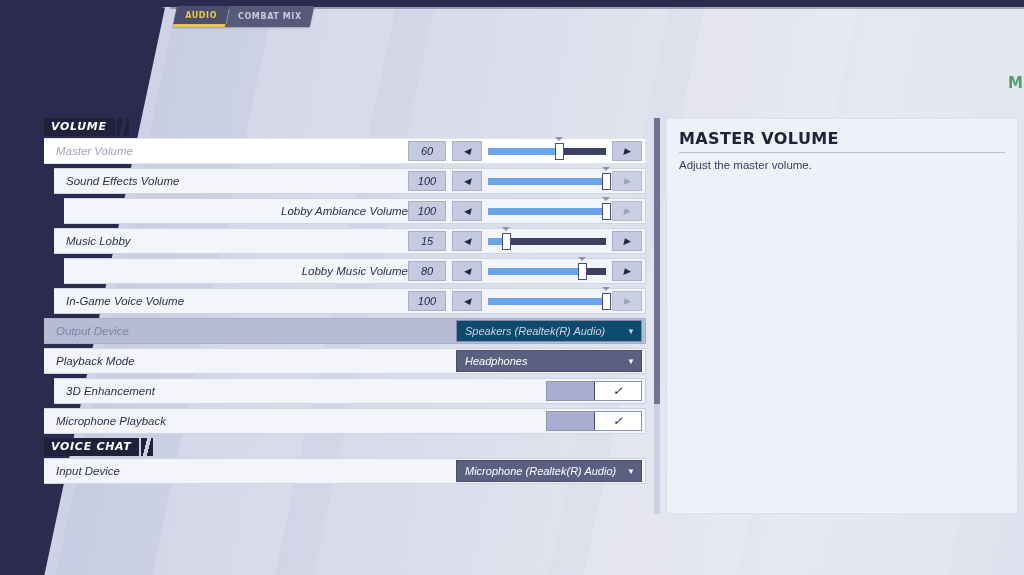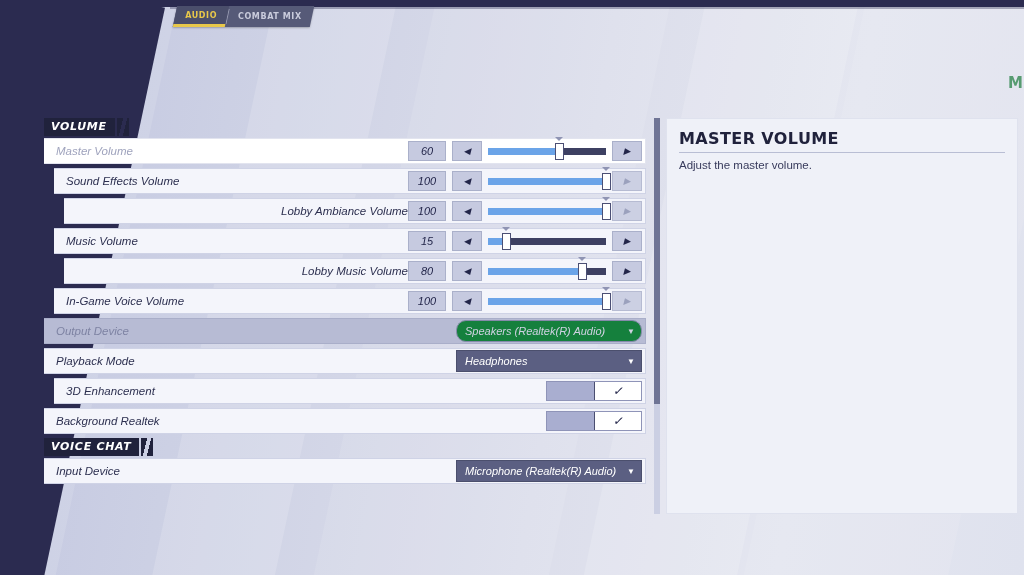--- a/index.html
+++ b/index.html
@@ -243,24 +243,23 @@
     border: 1px solid #4b4f6d;
     display: flex; align-items: center;
     padding: 0 6px 0 8px;
     color: #ffffff;
     font-size: 11px;
     margin-right: 3px;
   }
   .dropdown .dd-text { flex: 1; white-space: nowrap; overflow: hidden; }
   .dropdown .dd-arrow { font-size: 8px; }
   .dropdown.disabled {
-    background: #15803d;
+    background: #0c4a6e;
     border-color: #868bab;
     color: #cfd2e2;
-    border-radius: 10px;
   }
 
   
   .toggle {
     display: flex;
     width: 96px; height: 20px;
     margin-right: 3px;
     border: 1px solid #8f94b8;
   }
   .toggle .half {
@@ -402,21 +401,21 @@
                 <div class="caret" style="left: 100%;"></div>
                 <div class="thumb" style="left: 100%;"></div>
               </div>
             </div>
             <div class="arrow-btn dim">
               <span class="glyph">▶</span>
             </div>
           </div>
         </div>
         <div class="row indent1">
-          <div class="row-label">Music Volume</div>
+          <div class="row-label">Music Lobby</div>
           <div class="slider-ctrl">
             <div class="valbox">15</div>
             <div class="arrow-btn">
               <span class="glyph">◀</span>
             </div>
             <div class="track-wrap">
               <div class="track">
                 <div class="track-fill" style="width: 15%;"></div>
                 <div class="caret" style="left: 15%;"></div>
                 <div class="thumb" style="left: 15%;"></div>
@@ -484,21 +483,21 @@
         <div class="row indent1">
           <div class="row-label">3D Enhancement</div>
           <div class="toggle">
             <div class="half off"></div>
             <div class="half on">
               <span>✓</span>
             </div>
           </div>
         </div>
         <div class="row indent0">
-          <div class="row-label">Background Realtek</div>
+          <div class="row-label">Microphone Playback</div>
           <div class="toggle">
             <div class="half off"></div>
             <div class="half on">
               <span>✓</span>
             </div>
           </div>
         </div>
       </div>
       <div class="section-header">
         <div class="section-tag">VOICE CHAT</div>

